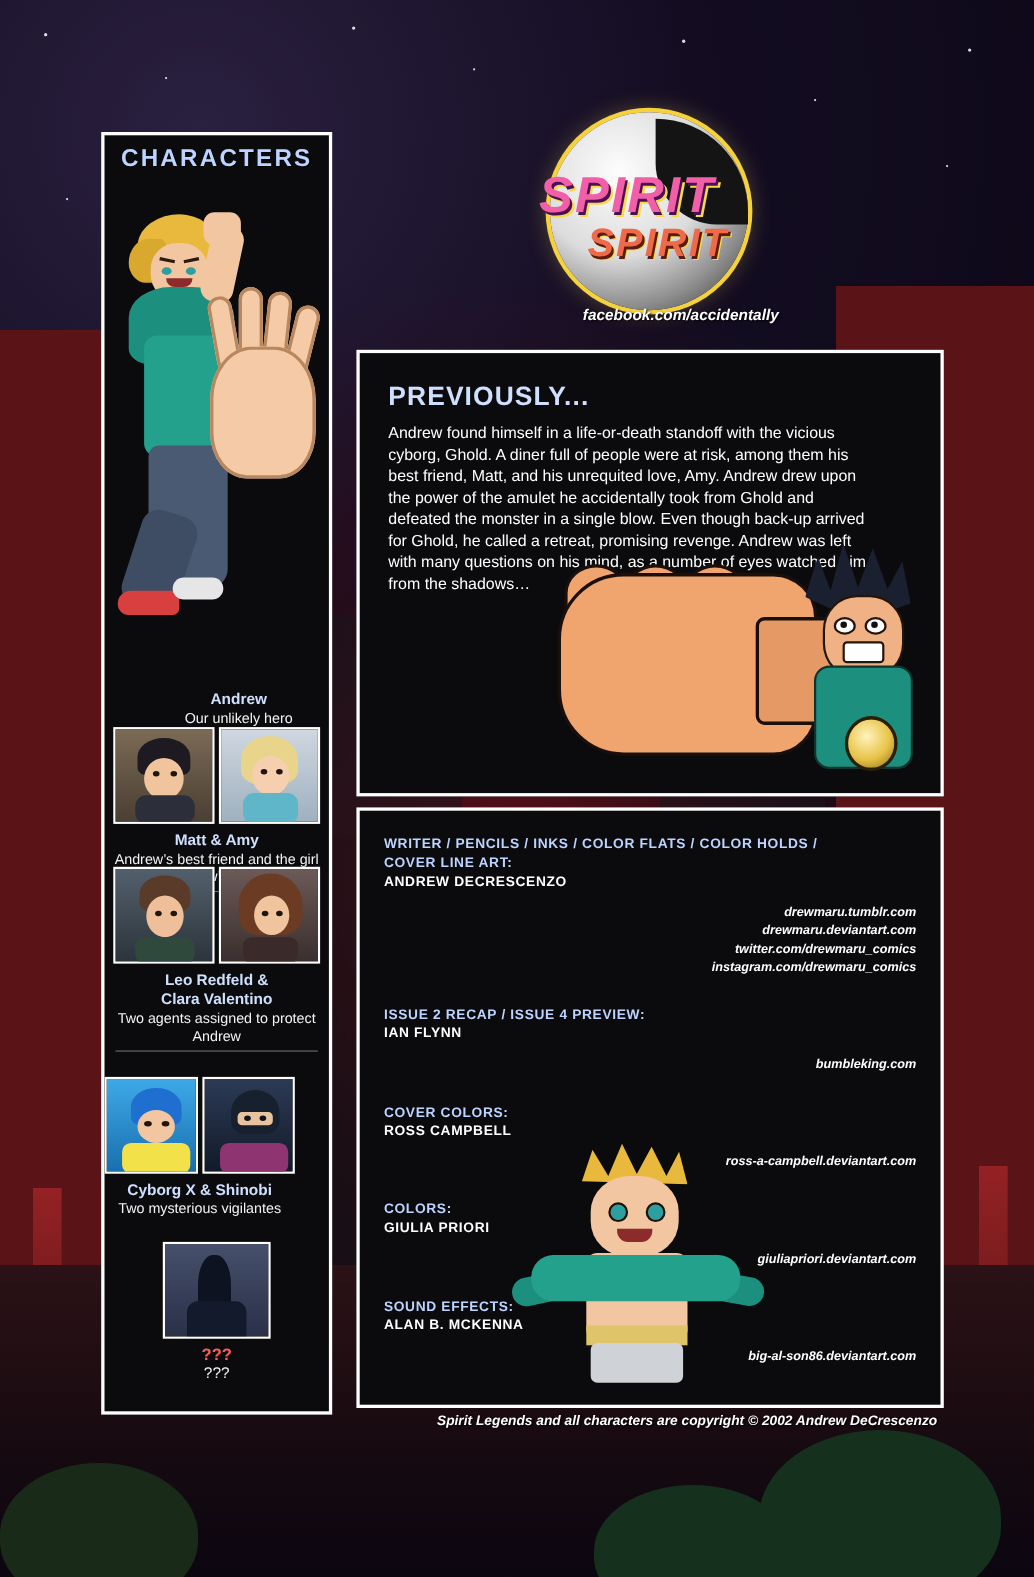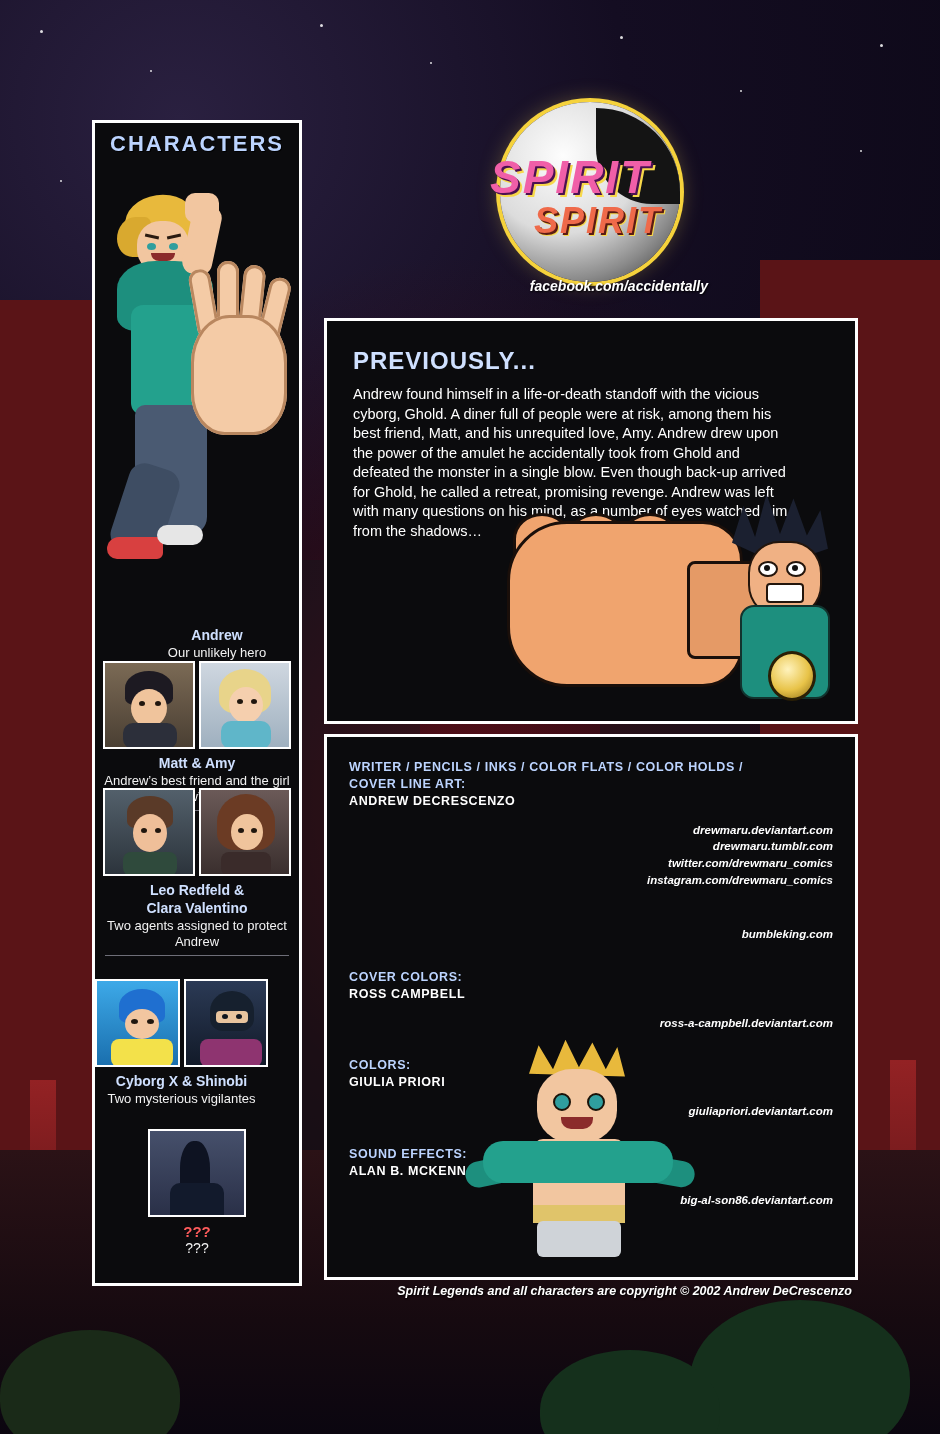--- a/index.html
+++ b/index.html
@@ -331,27 +331,31 @@
 <div class="panel" id="credits">
   <div style="height:22px;"></div>
 
   <div class="cred">
     <div class="crole">WRITER / PENCILS / INKS / COLOR FLATS / COLOR HOLDS /</div>
     <div class="crole">COVER LINE ART:</div>
     <div class="cname">ANDREW DECRESCENZO</div>
   </div>
   <div class="sp-sm"></div>
   <div class="clinks">
+    <div>drewmaru.tumblr.com</div>
     <div>drewmaru.deviantart.com</div>
-    <div>drewmaru.tumblr.com</div>
     <div>twitter.com/drewmaru_comics</div>
     <div>instagram.com/drewmaru_comics</div>
   </div>
 
   <div class="sp-lg"></div>
+  <div class="cred">
+    <div class="crole">ISSUE 2 RECAP / ISSUE 4 PREVIEW:</div>
+    <div class="cname">IAN FLYNN</div>
+  </div>
   <div class="sp-sm"></div>
   <div class="clinks">
     <div>bumbleking.com</div>
   </div>
 
   <div class="sp-lg"></div>
   <div class="cred">
     <div class="crole">COVER COLORS:</div>
     <div class="cname">ROSS CAMPBELL</div>
   </div>

